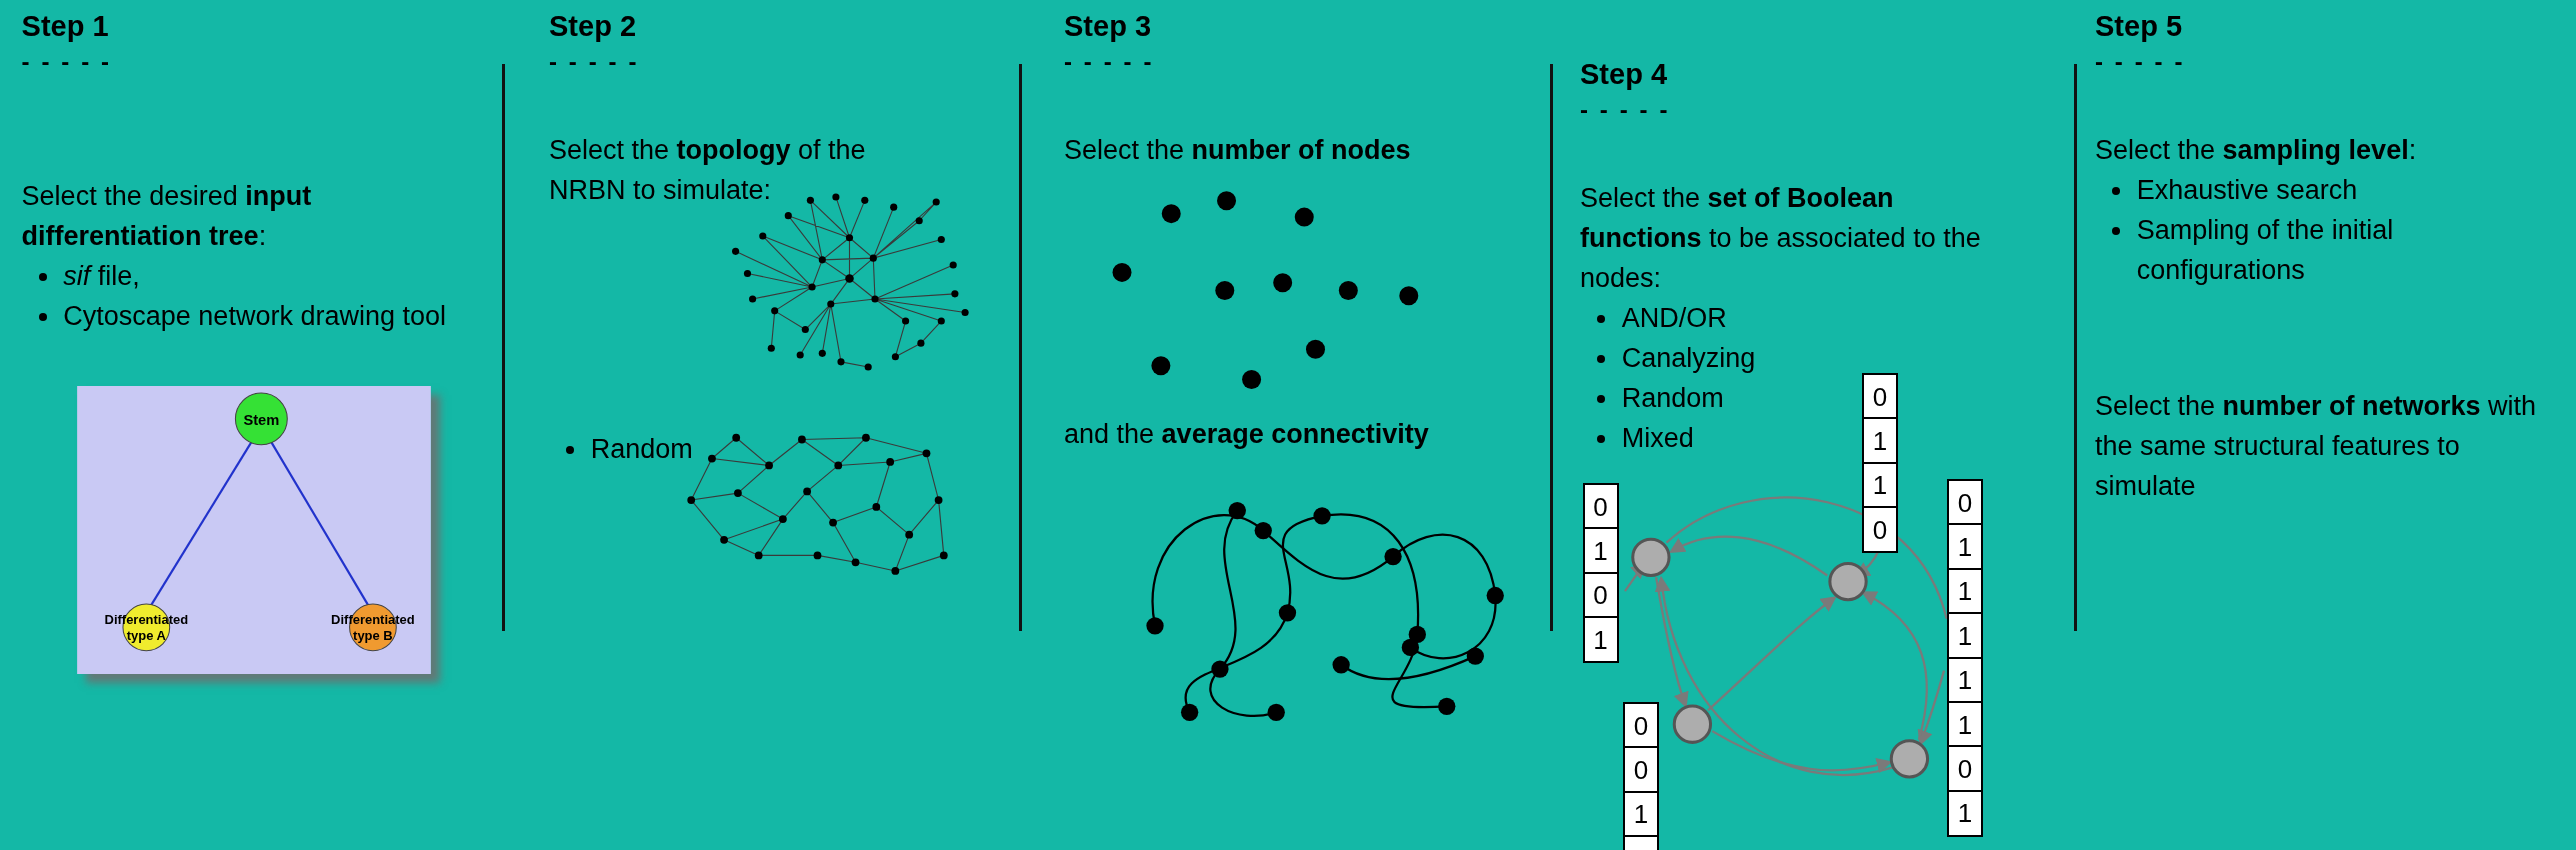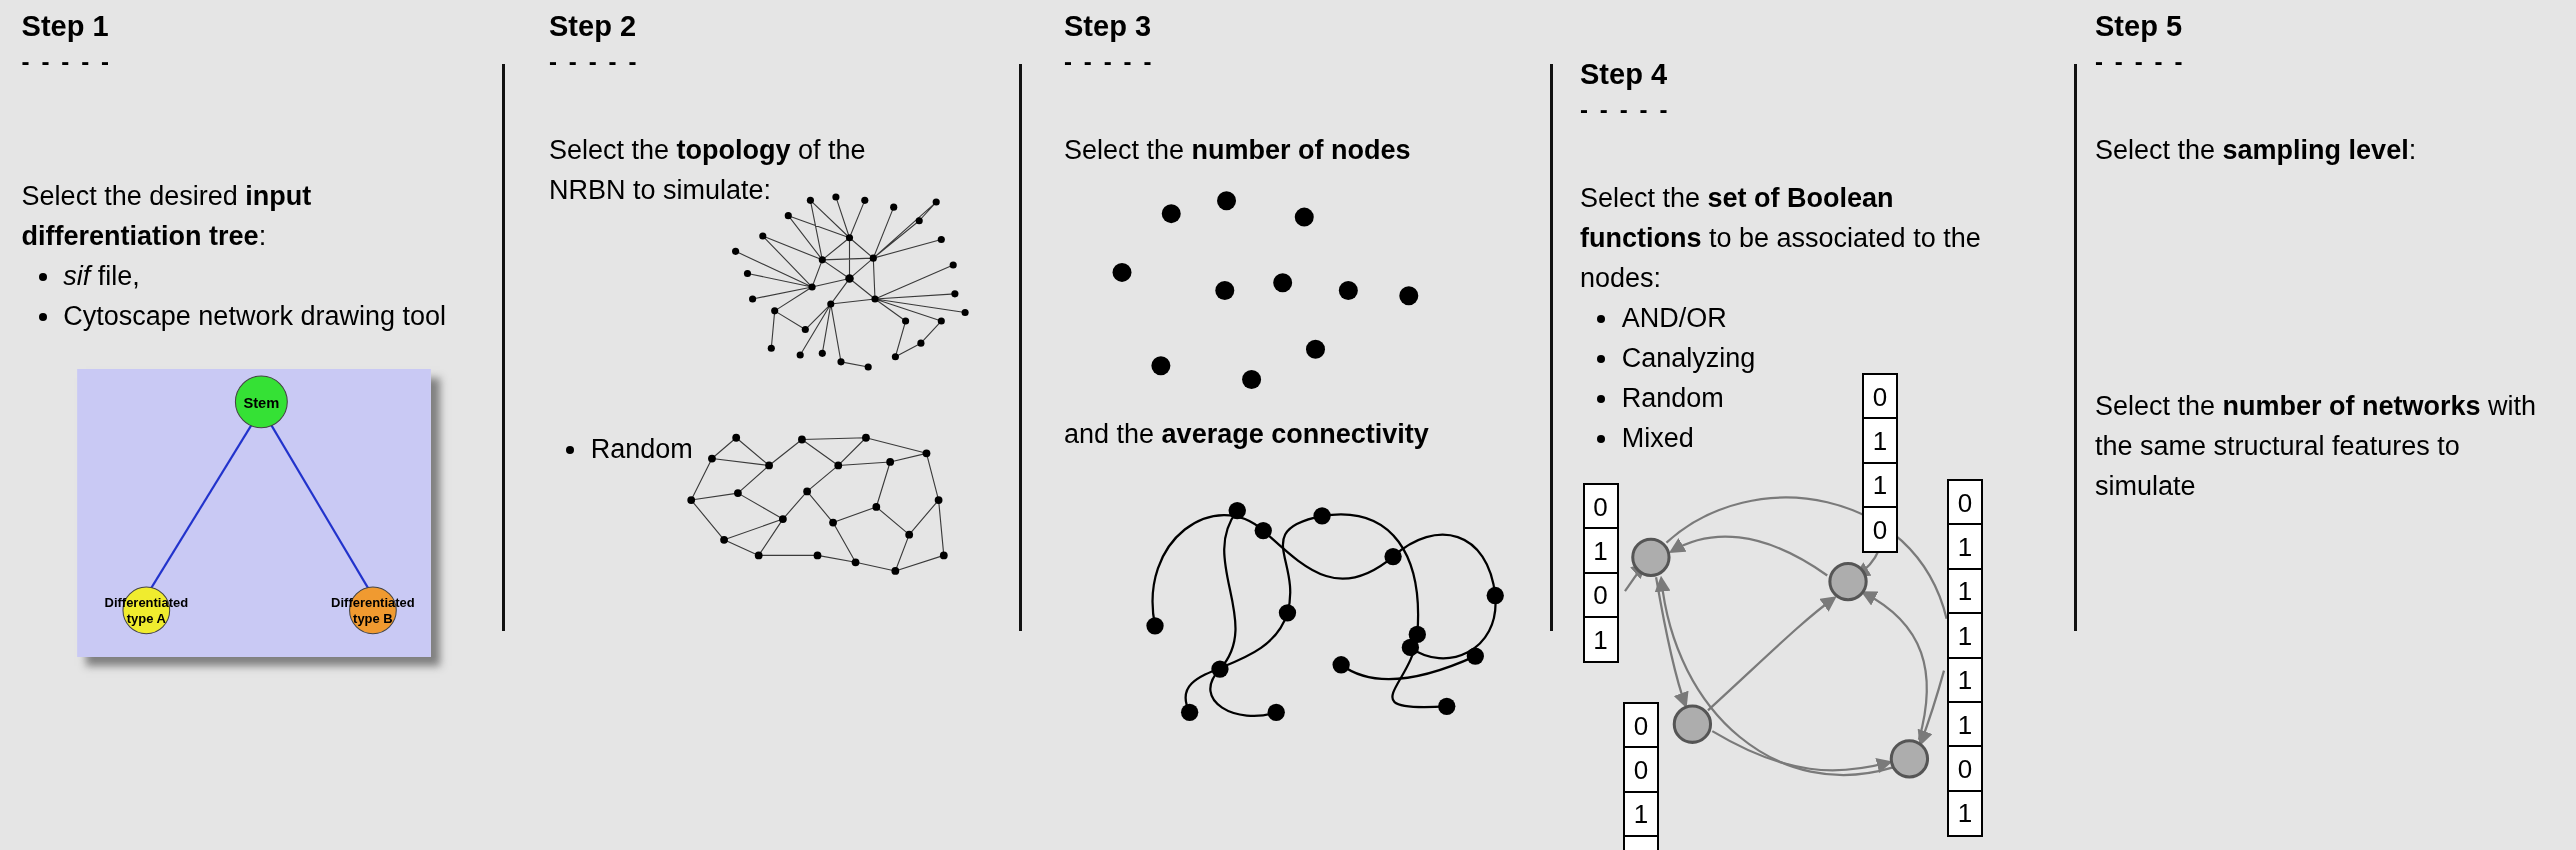--- a/index.html
+++ b/index.html
@@ -1,30 +1,30 @@
 <!DOCTYPE html>
 <html style="font-size:14px"><head>
 <meta charset="utf-8">
 <style>
   html,body{margin:0;padding:0;background:#fff;}
   *{box-sizing:border-box;}
-  .canvas{position:relative;width:2576px;height:851px;background:#e5e5e5;
+  .canvas{position:relative;width:2576px;height:851px;background:#14b8a6;
           font-family:"Liberation Sans","DejaVu Sans",sans-serif;color:#000;overflow:hidden;}
   .col{position:absolute;top:0;height:851px;}
   .step-title{position:absolute;top:10.4px;left:0;font-size:29px;font-weight:700;}
   .step-dashes{position:absolute;top:48px;left:0;font-size:24px;font-weight:700;letter-spacing:2.6px;white-space:pre;}
   .textblock{position:absolute;left:0;}
   .para{margin:0;font-size:27px;line-height:40px;}
   .para b{font-weight:700;}
   ul.blist{margin:0;padding-left:40px;font-size:27px;line-height:40px;list-style:disc;}
   ul.blist li{padding-left:1.7px;}
   .abs{position:absolute;}
   .vsep{position:absolute;top:64px;width:2.6px;height:567px;background:#121212;}
   .figure{position:absolute;}
-  .tree-wrap{position:absolute;left:55px;top:369px;width:354px;height:288px;
+  .tree-wrap{position:absolute;left:55px;top:386px;width:354px;height:288px;
              box-shadow:8.7px 8.7px 7.8px rgba(110,110,110,0.85);}
   .tree-svg text{font-weight:700;text-anchor:middle;fill:#000;}
   .tree-edge{stroke:#2233cc;stroke-width:2.5;}
   .tree-node{stroke:#444;stroke-width:1.2;}
   .net-edge{stroke:#3a3a3a;stroke-width:1.3;fill:none;}
   .net-dot{fill:#000;}
   .tangle-path{stroke:#000;stroke-width:2.6;fill:none;}
   .bn-curve{stroke:#7a7a7a;stroke-width:2.6;fill:none;}
   .bn-node{stroke:#555;stroke-width:3.5;}
   .ttable{position:absolute;display:flex;flex-direction:column;}
@@ -282,20 +282,24 @@
       </div>
   </div>
 
   <div class="vsep" style="left:2074px;"></div>
 
   <div class="col" style="left:2095px;width:472px;">
     <div class="step-title">Step 5</div>
     <div class="step-dashes">- - - - -</div>
     <div class="textblock" style="top:130px;width:465px;">
       <p class="para"><span>Select the </span><b>sampling level</b><span>:</span></p>
+      <ul class="blist">
+        <li>Exhaustive search</li>
+        <li>Sampling of the initial configurations</li>
+      </ul>
     </div>
     <div class="abs" style="top:386px;left:0;width:450px;">
       <p class="para"><span>Select the </span><b>number of networks</b><span> with the same structural features to simulate</span></p>
     </div>
   </div>
 
 </div>
 
 
 </body></html>

